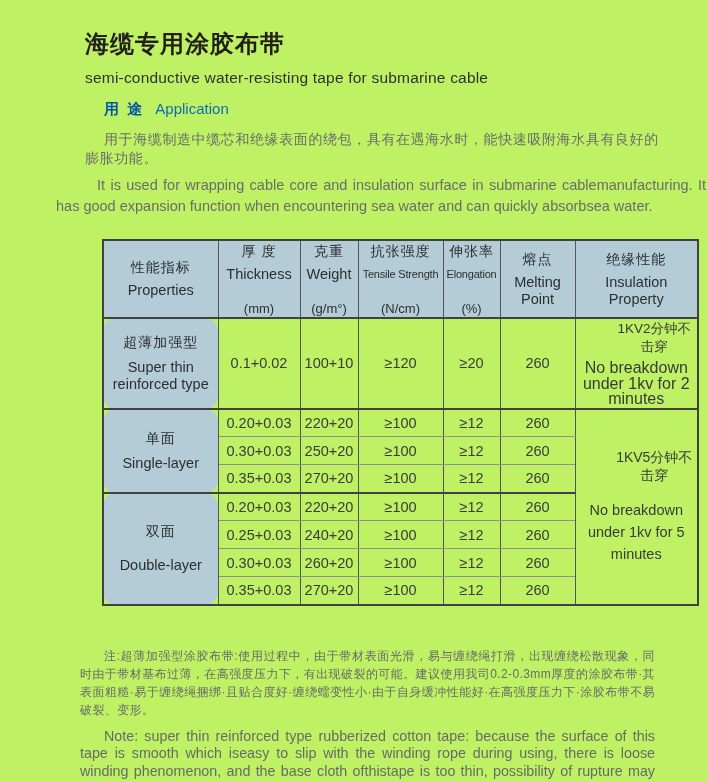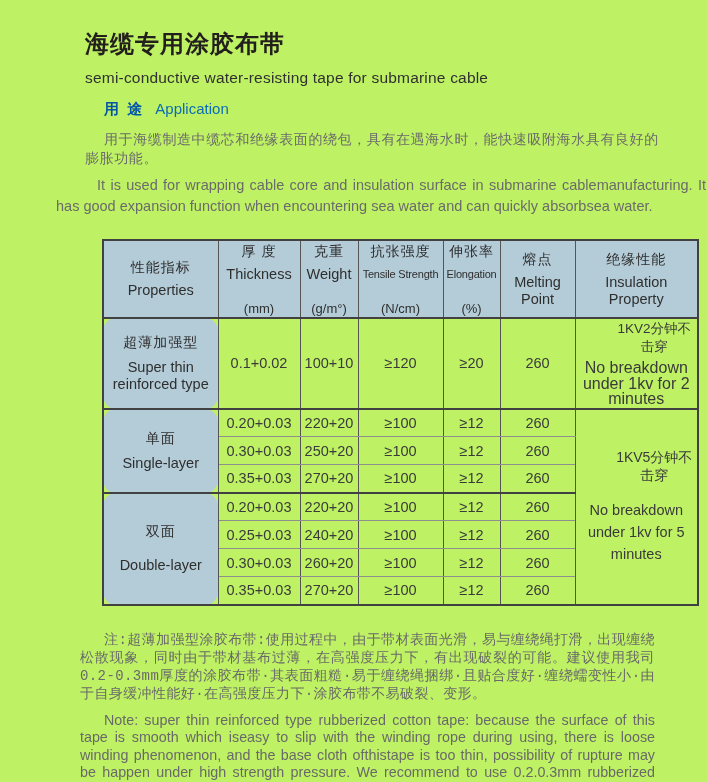--- a/index.html
+++ b/index.html
@@ -96,28 +96,27 @@
   .he { font-size: 14.5px; line-height: 17px; }
   .he.small { font-size: 11px; letter-spacing: -0.2px; }
   .hu { font-size: 13px; margin-top: 18px; }
   .cz { font-size: 14px; letter-spacing: 1px; }
   .ce { font-size: 14.5px; line-height: 17px; margin-top: 7px; }
   td.ins .iz { font-size: 13.5px; margin-bottom: 4px; margin-left: 36px; }
   td.ins .ie { font-size: 16px; line-height: 15.5px; }
   td.ins2 .iz { font-size: 14px; margin-bottom: 14px; }
   td.ins2 .ie { font-size: 14.5px; line-height: 22px; }
   .note-zh {
-    margin: 25px 52px 0 33px;
+    margin: 41px 52px 0 33px;
     text-indent: 24px;
-    font-size: 14px;
+    font-size: 12px;
     line-height: 18px;
     text-align: justify;
     color: #696969;
     letter-spacing: 0.4px;
-    font-family: Liberation Mono, monospace;
   }
   .note-en {
     margin: 9px 52px 0 33px;
     text-indent: 24px;
     font-size: 14.3px;
     line-height: 17.6px;
     text-align: justify;
     color: #696969;
   }
 </style>

